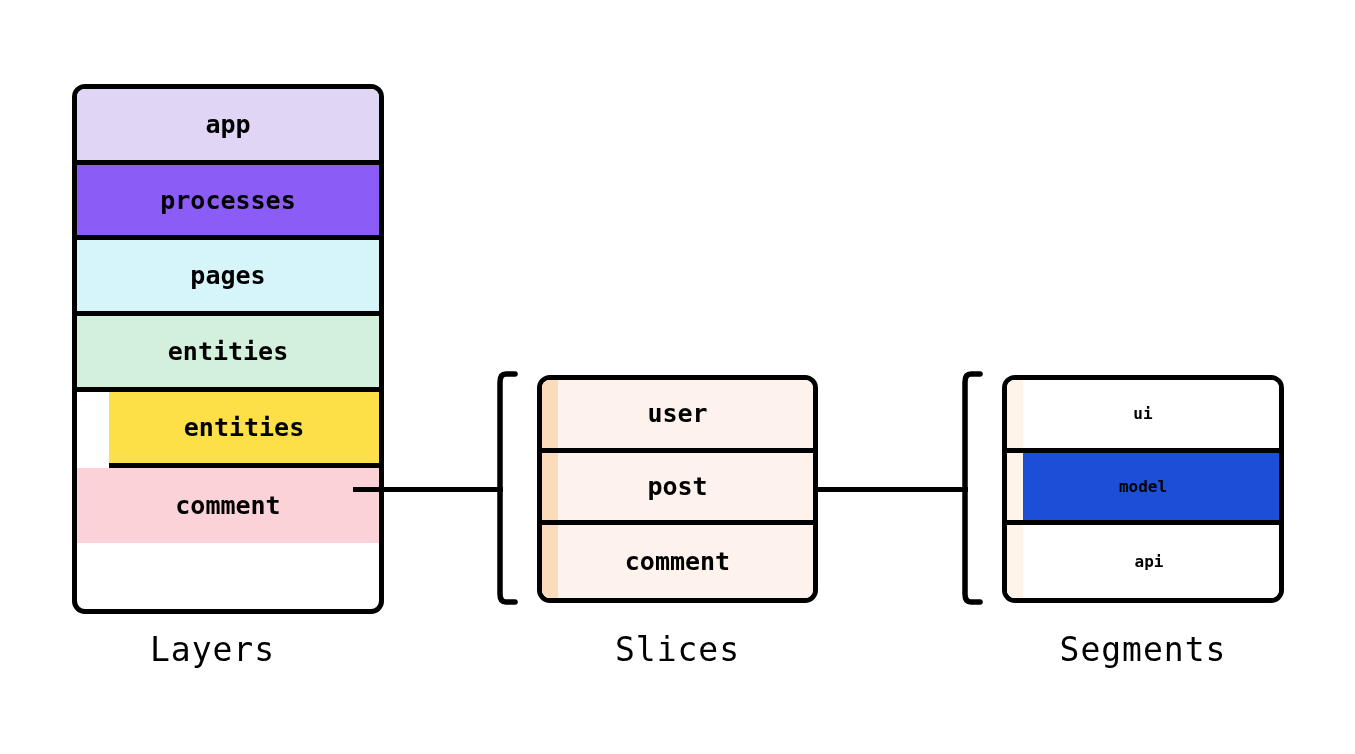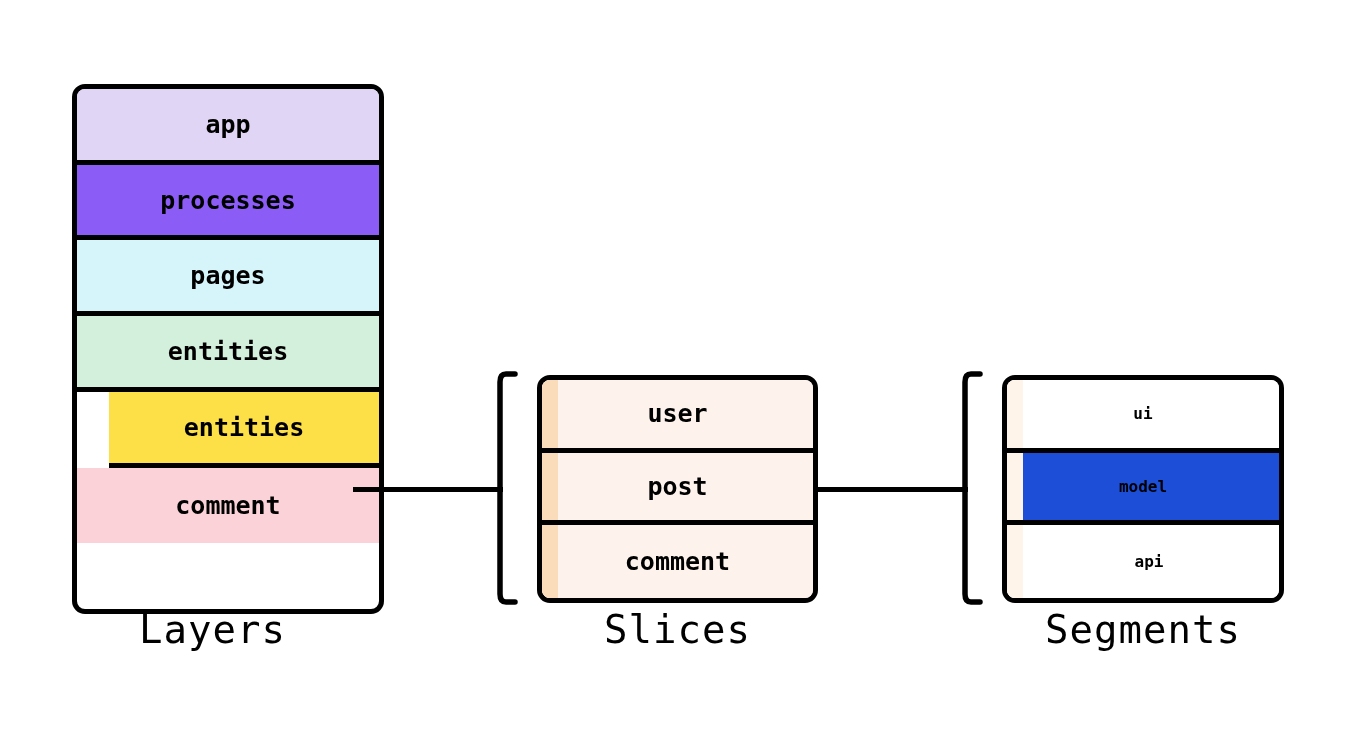--- a/index.html
+++ b/index.html
@@ -131,24 +131,24 @@
     width: 100%;
     height: 100%;
     overflow: visible;
   }
   #bracket-slices { left: 497px; }
   #bracket-segments { left: 962px; }
 
   
   .caption {
     position: absolute;
-    top: 607px;
+    top: 630px;
     text-align: center;
     font-family: "DejaVu Sans Mono", "Liberation Mono", monospace;
-    font-size: 39px;
+    font-size: 33px;
     font-weight: normal;
     color: #000000;
     letter-spacing: 1px;
     white-space: nowrap;
   }
   #caption-layers {
     left: 72px;
     width: 281px;
   }
   #caption-slices {

